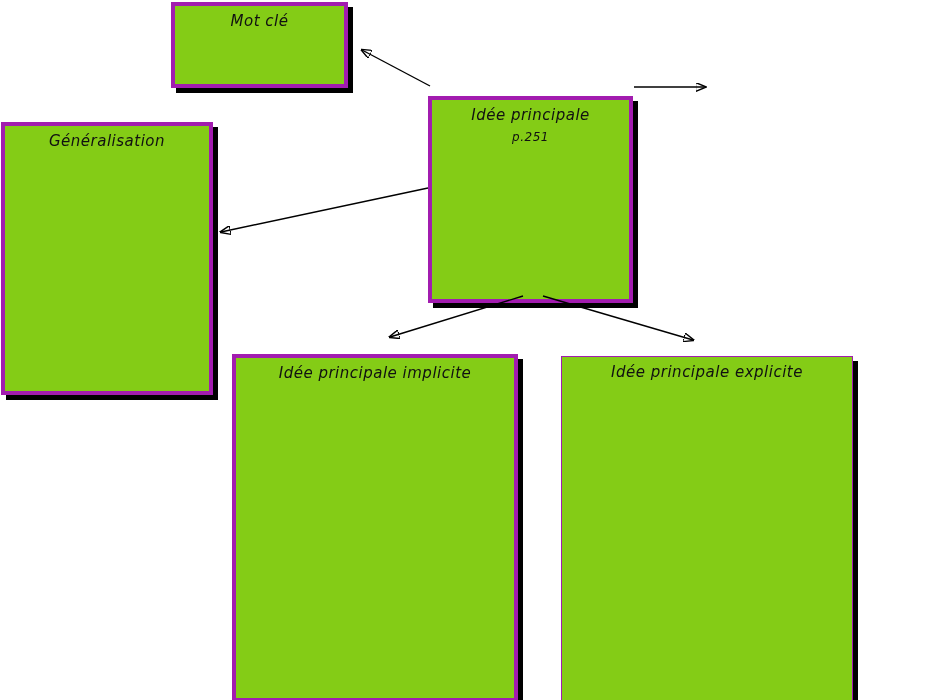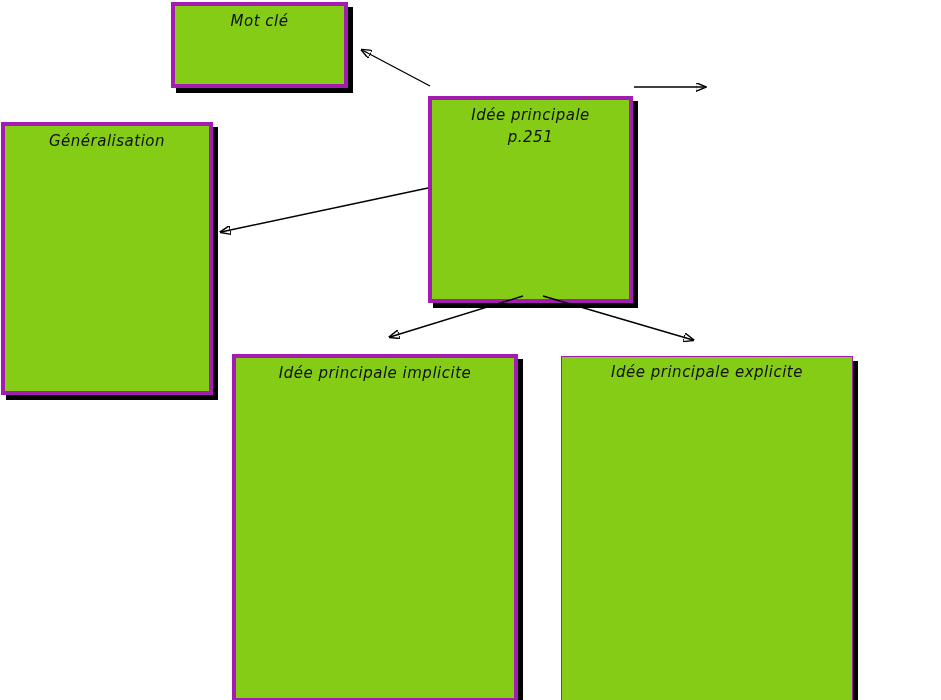--- a/index.html
+++ b/index.html
@@ -29,21 +29,21 @@
     font-style: italic;
     font-size: 15px;
     letter-spacing: 0.5px;
     color: #111111;
     line-height: 22px;
   }
   .node-sublabel {
     width: 100%;
     text-align: center;
     font-style: italic;
-    font-size: 15px;
+    font-size: 12px;
     letter-spacing: 0.5px;
     color: #111111;
     line-height: 22px;
   }
 
   
   #node-mot-cle        { left: 171px; top: 2px;   width: 177px; height: 86px;  }
   #node-sujet          { left: 710px; top: 10px;  width: 215px; height: 150px; }
   #node-idee-principale{ left: 428px; top: 96px;  width: 205px; height: 207px; }
   #node-generalisation { left: 1px;   top: 122px; width: 212px; height: 273px; }

